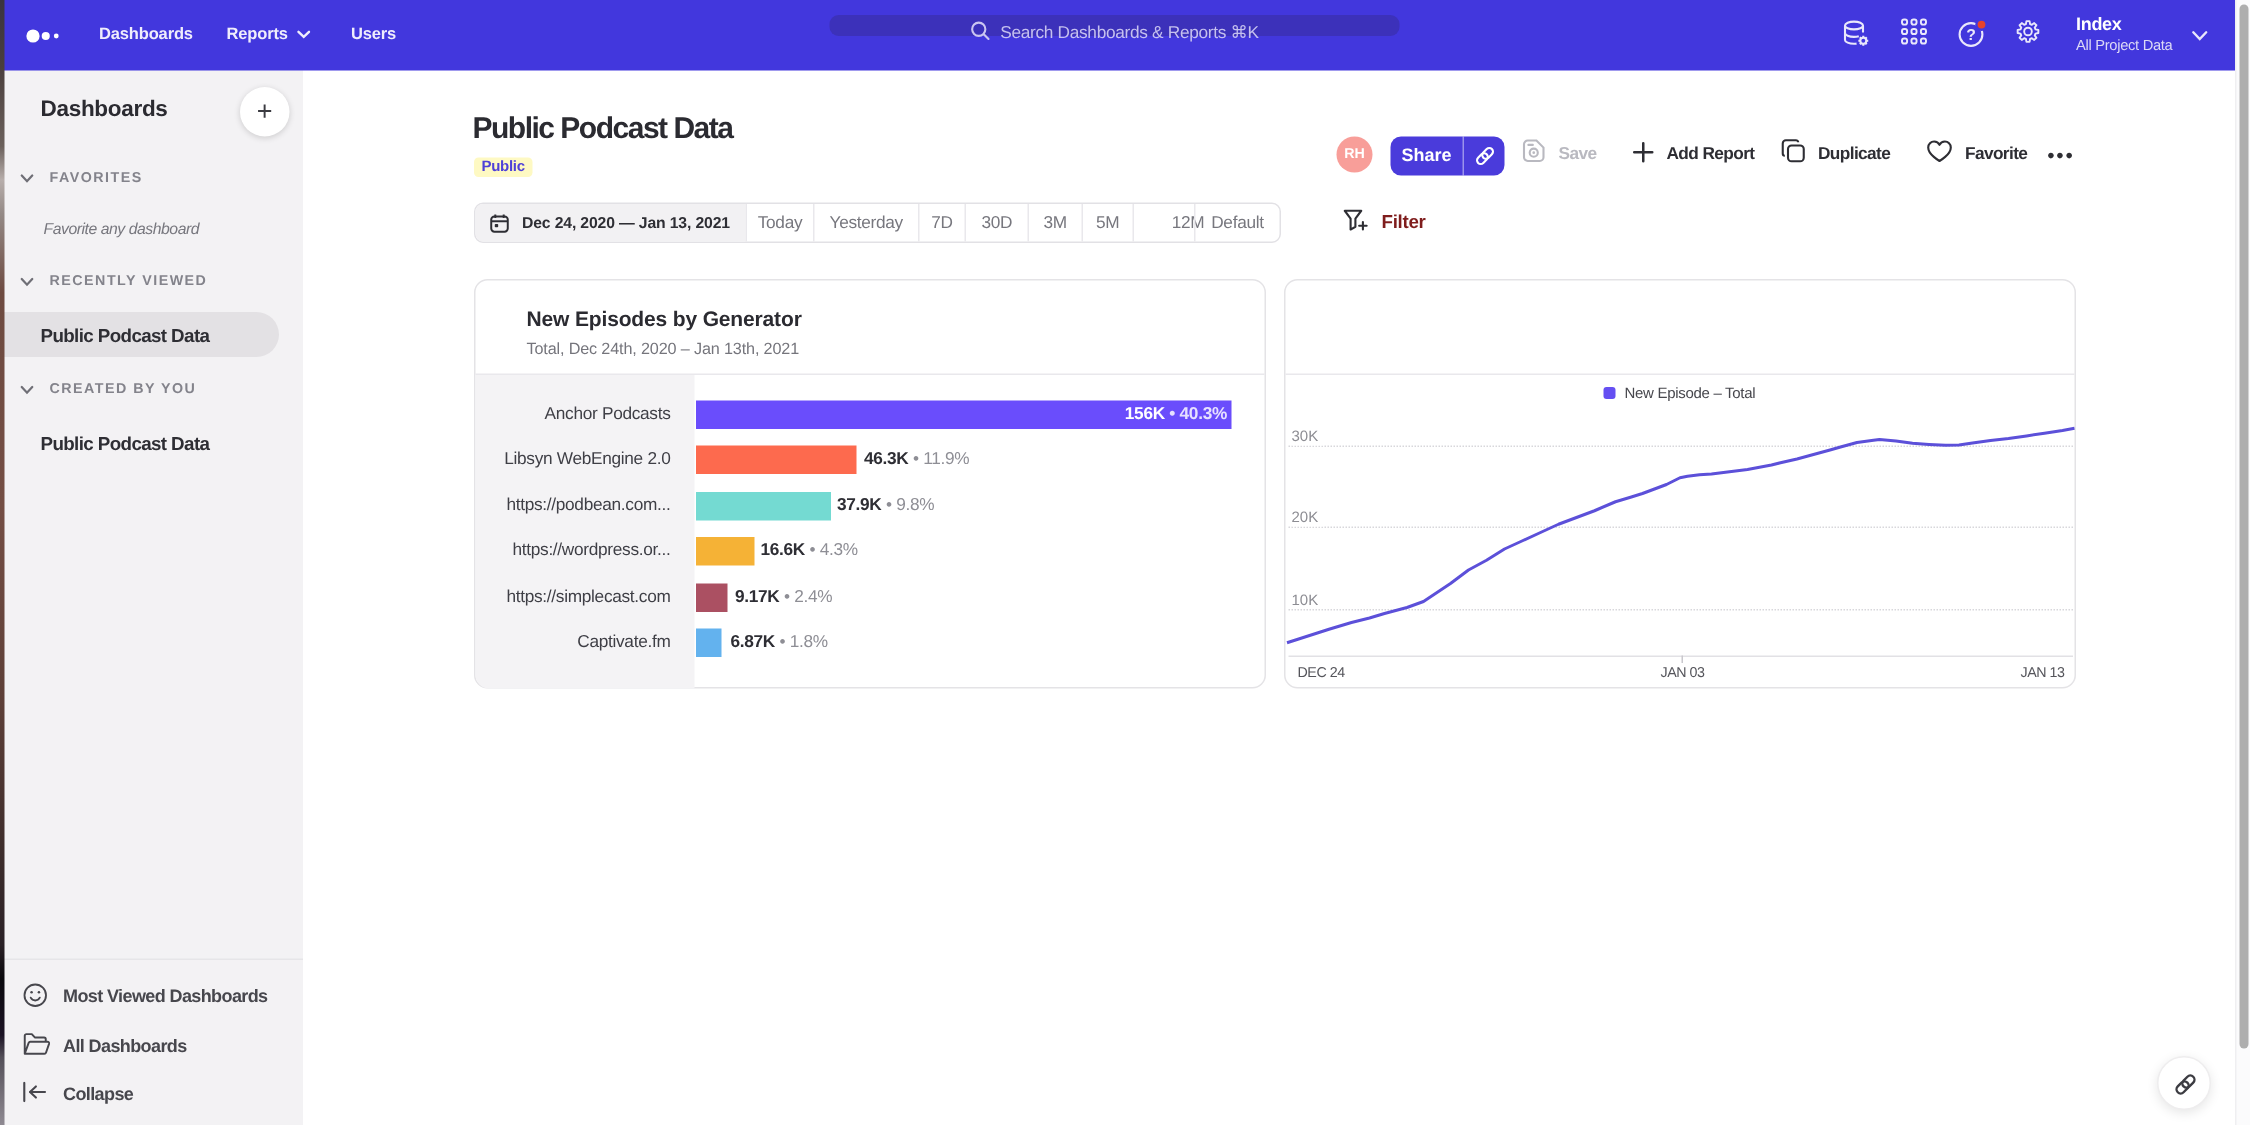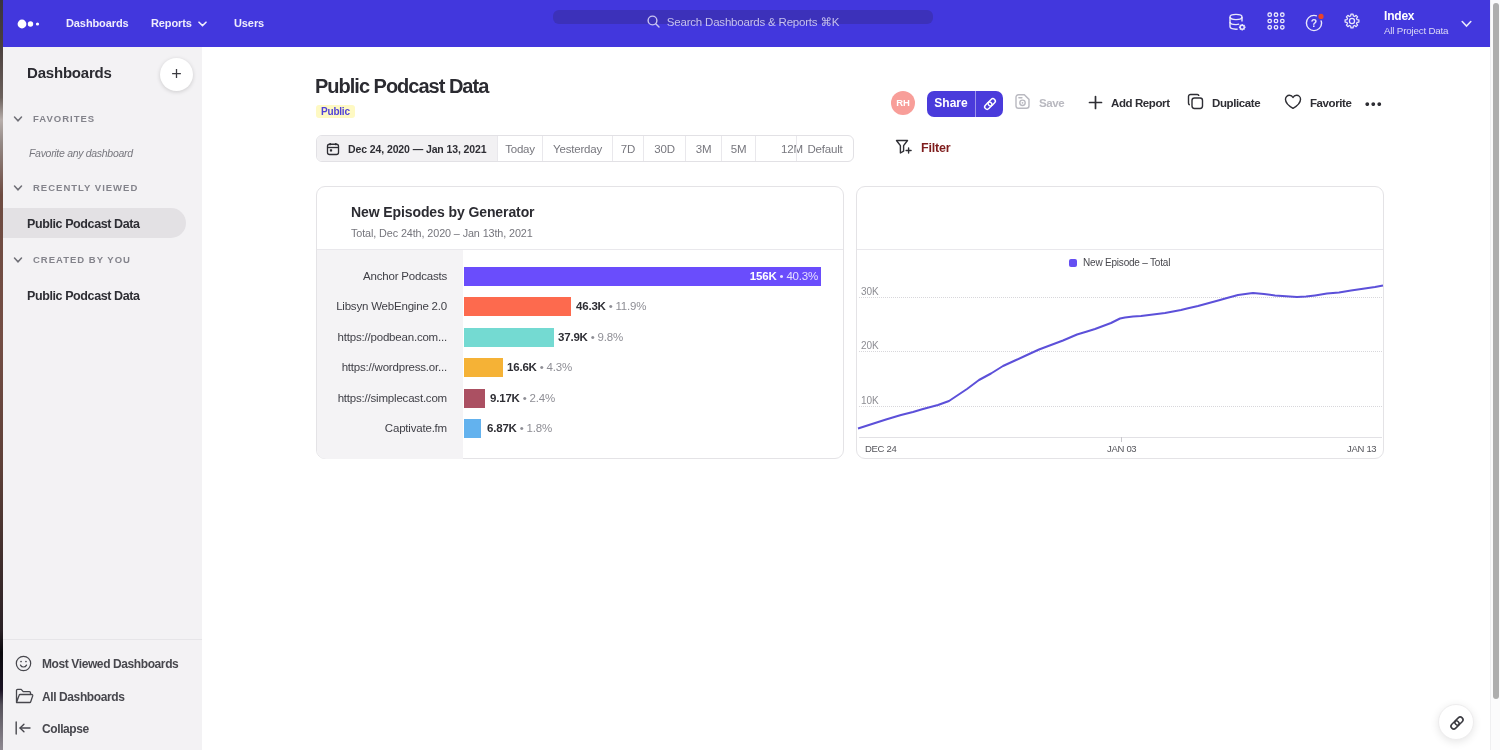--- a/index.html
+++ b/index.html
@@ -62,21 +62,21 @@
 .chead { position:absolute; left:22px; top:17px;margin-left:12px; }
 .chead .t { font-size:14px; font-weight:bold; color:#2b2b31; letter-spacing:-0.1px; }
 .chead .s { font-size:10.8px; color:#75757c; margin-top:7px; letter-spacing:-0.1px; }
 .cdiv { position:absolute; left:0; top:62px; width:100%; border-top:1px solid #e9e8ec; }
 #labelcol { position:absolute; left:0; top:63px; width:146px; height:209px; background:#f4f3f5; border-radius:0 0 0 9px; }
 .blabel { position:absolute; width:123px; text-align:right; left:7px; font-size:11.5px; color:#3f3f46; letter-spacing:-0.2px; }
 .bar { position:absolute; left:147px; height:19px; }
 .bval { position:absolute; font-size:11.5px; white-space:nowrap; letter-spacing:-0.2px; }
 .bval b { color:#2e2e34; font-weight:bold; }
 .bval span { color:#8e8e95; }
-.inbar { position:absolute; color:#fff; font-size:11.5px; text-align:right; letter-spacing:-0.2px; }
+.inbar { position:absolute; color:#fff; font-size:11.5px; text-align:right; letter-spacing:-0.2px;font-weight:bold; }
 
 
 #legend { position:absolute; left:212px; top:70px; font-size:10px; color:#47474d; letter-spacing:-0.2px; }
 #legend i { display:inline-block; width:8px; height:8px; background:#654ff2; border-radius:2px; margin-right:6px; vertical-align:-1px; }
 .gline { position:absolute; left:2px; right:1px; border-top:1px dotted #d8d7db; }
 .glabel { position:absolute; left:4px; font-size:10px; color:#8d8d93; background:#fff; padding-right:3px; }
 #xaxis { position:absolute; left:2px; right:1px; top:250px; border-top:1px solid #e2e1e5; }
 .xlabel { position:absolute; top:256px; font-size:9.5px; font-weight:normal; color:#55555b; letter-spacing:-0.3px; white-space:nowrap; }
 
 

